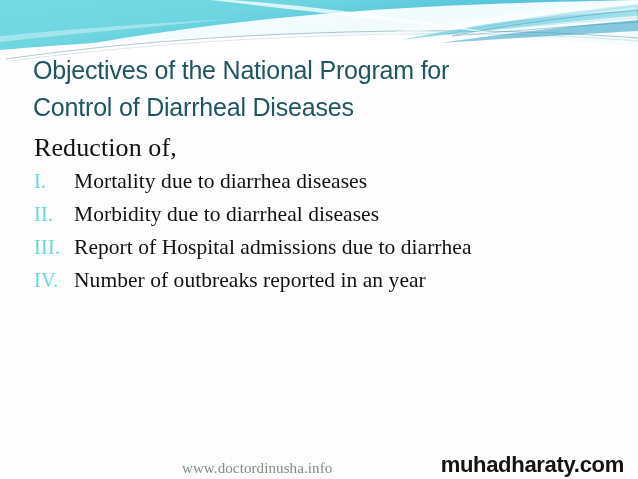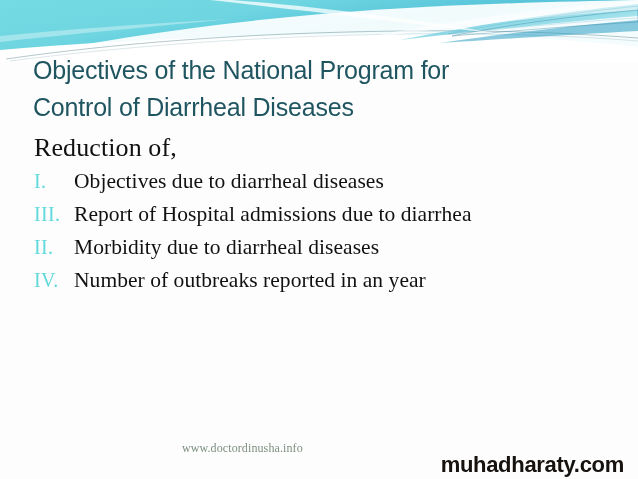--- a/index.html
+++ b/index.html
@@ -92,23 +92,23 @@
   .roman-text {
     flex: 1 1 auto;
     color: #111111;
     letter-spacing: 0.05px;
   }
 
   
   .site-watermark {
     position: absolute;
     left: 182px;
-    top: 441px;
+    top: 460px;
     font-family: "Liberation Serif", serif;
-    font-size: 12px;
+    font-size: 15px;
     color: #7d8f82;
     letter-spacing: 0.1px;
     white-space: nowrap;
   }
   .brand-watermark {
     position: absolute;
     right: 14px;
     top: 452px;
     font-family: "Liberation Sans", sans-serif;
     font-size: 22px;
@@ -168,31 +168,31 @@
   <div class="title-block">
     <h1 class="slide-title">Objectives of the National Program for
 Control of Diarrheal Diseases</h1>
   </div>
 
   <div class="body-block">
     <p class="lead-line">Reduction of,</p>
     <ol class="roman-list">
       <li class="roman-item">
         <span class="roman-num">I.</span>
-        <span class="roman-text">Objectives due to diarrheal diseases</span>
+        <span class="roman-text">Mortality due to diarrhea diseases</span>
+      </li>
+      <li class="roman-item">
+        <span class="roman-num">II.</span>
+        <span class="roman-text">Morbidity due to diarrheal diseases</span>
       </li>
       <li class="roman-item">
         <span class="roman-num">III.</span>
         <span class="roman-text">Report of Hospital admissions due to diarrhea</span>
       </li>
       <li class="roman-item">
-        <span class="roman-num">II.</span>
-        <span class="roman-text">Morbidity due to diarrheal diseases</span>
-      </li>
-      <li class="roman-item">
         <span class="roman-num">IV.</span>
         <span class="roman-text">Number of outbreaks reported in an year</span>
       </li>
     </ol>
   </div>
 
   <div class="site-watermark">www.doctordinusha.info</div>
   <div class="brand-watermark">muhadharaty.com</div>
 
 </div>

